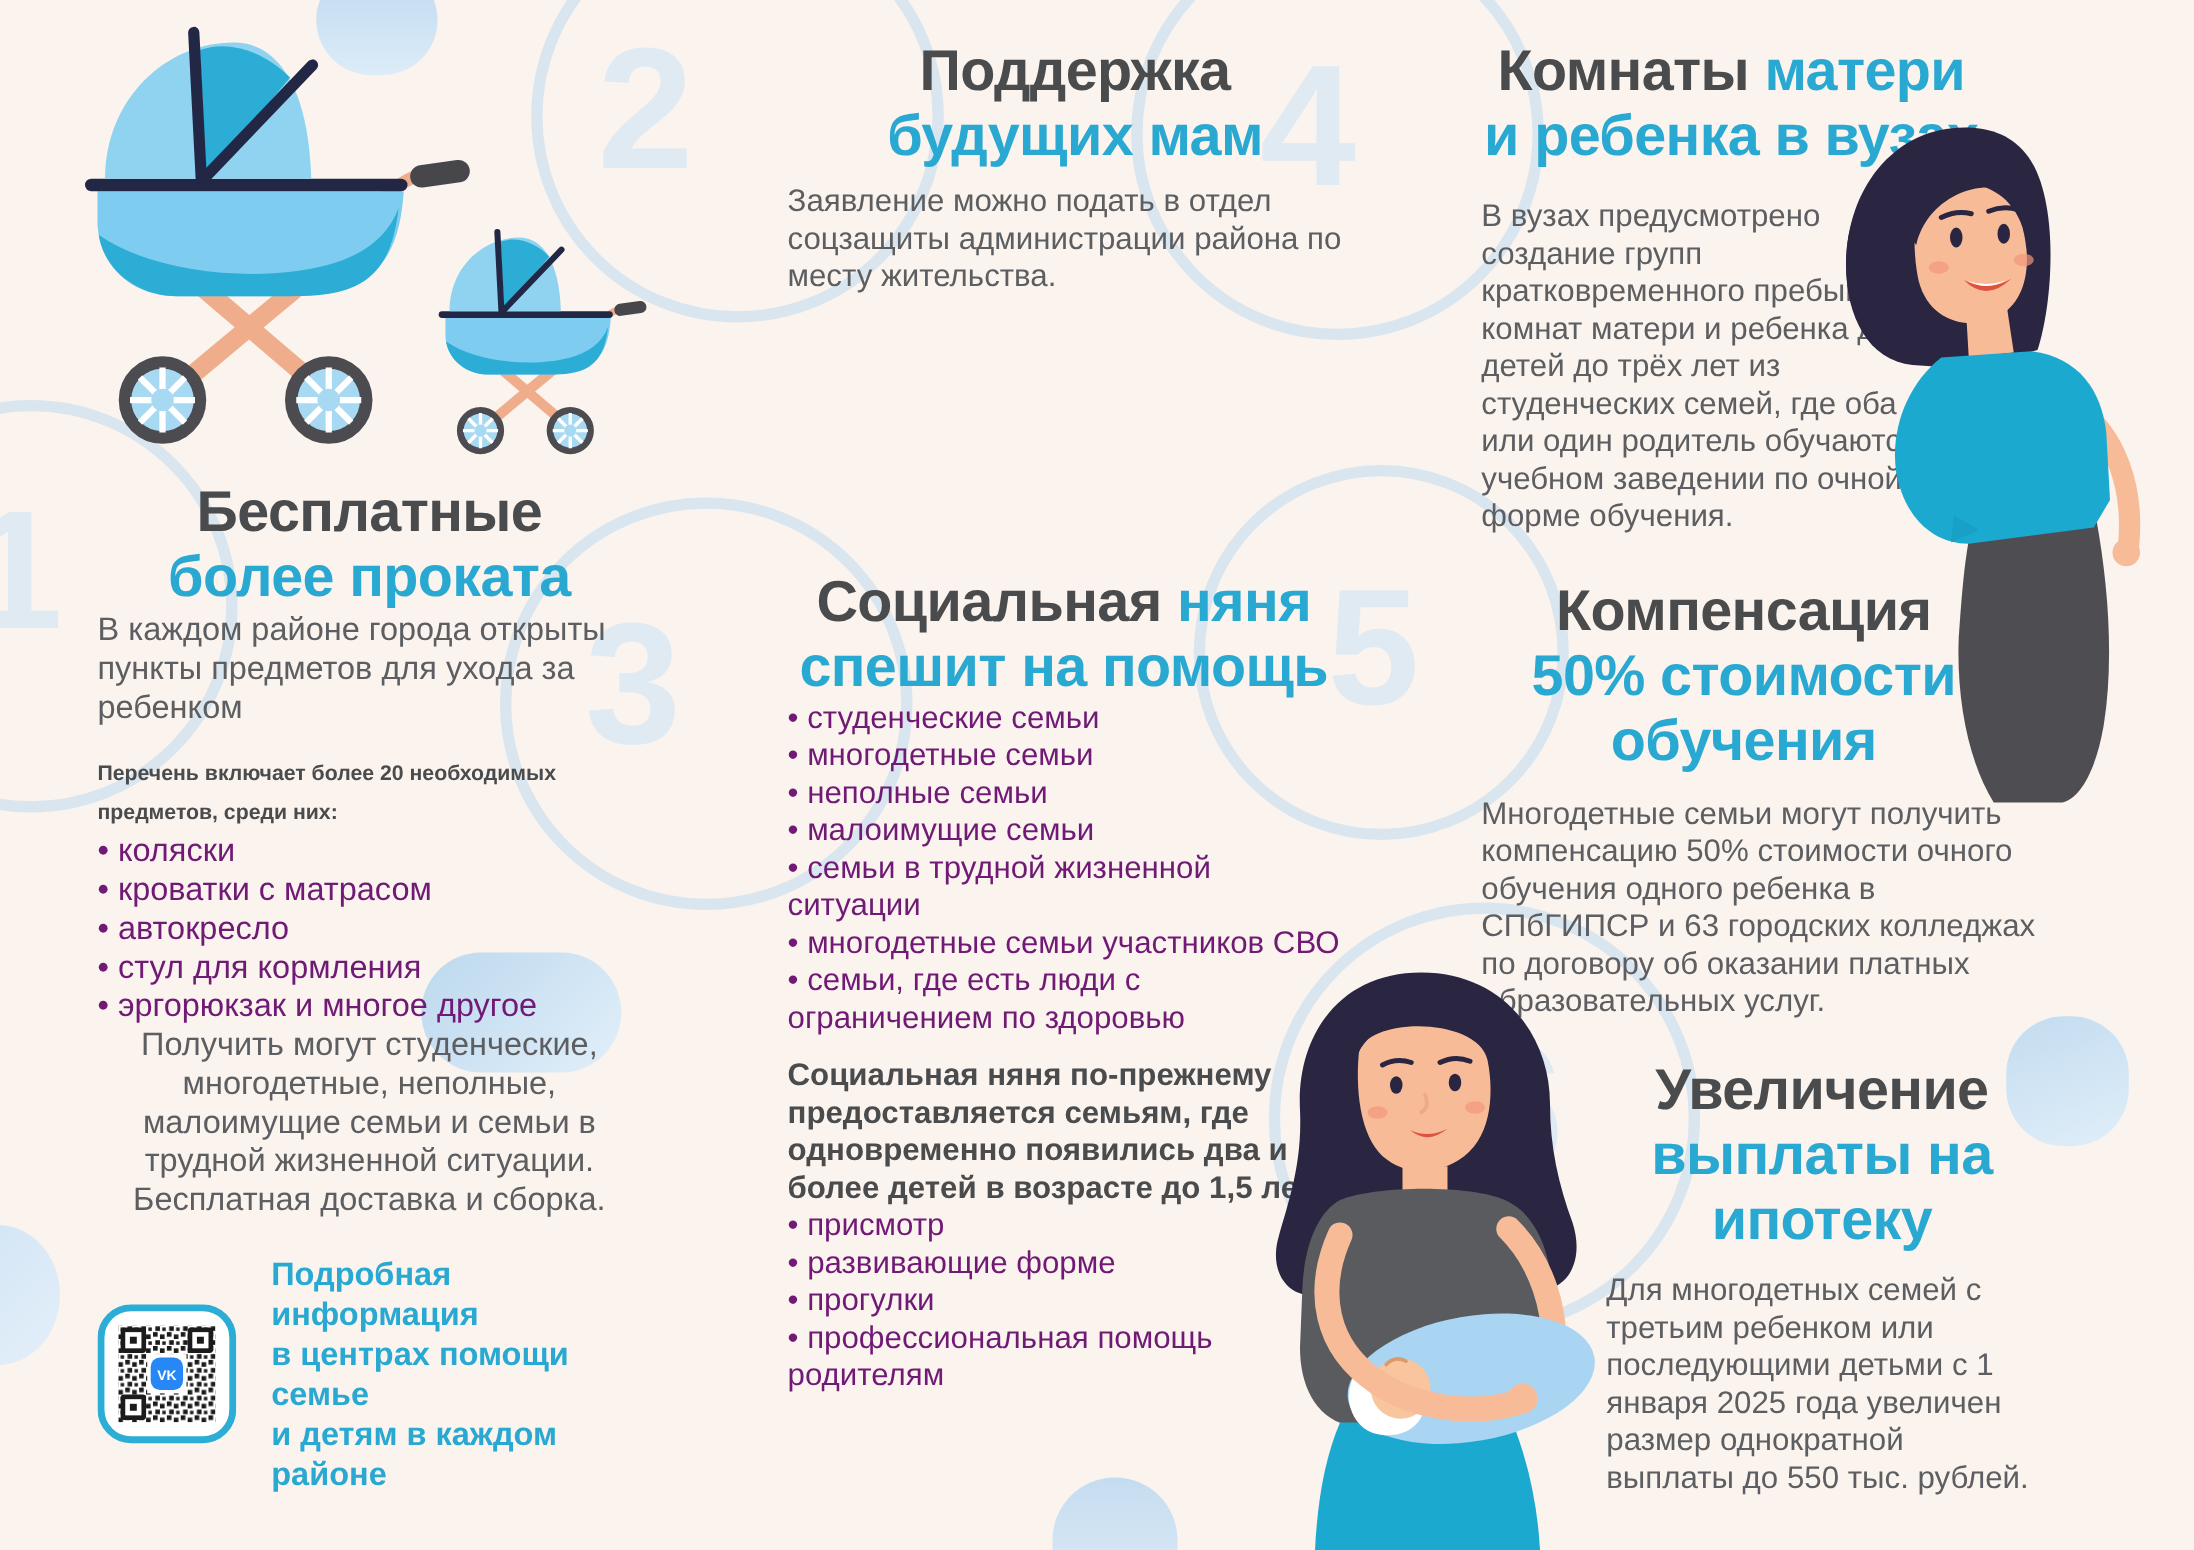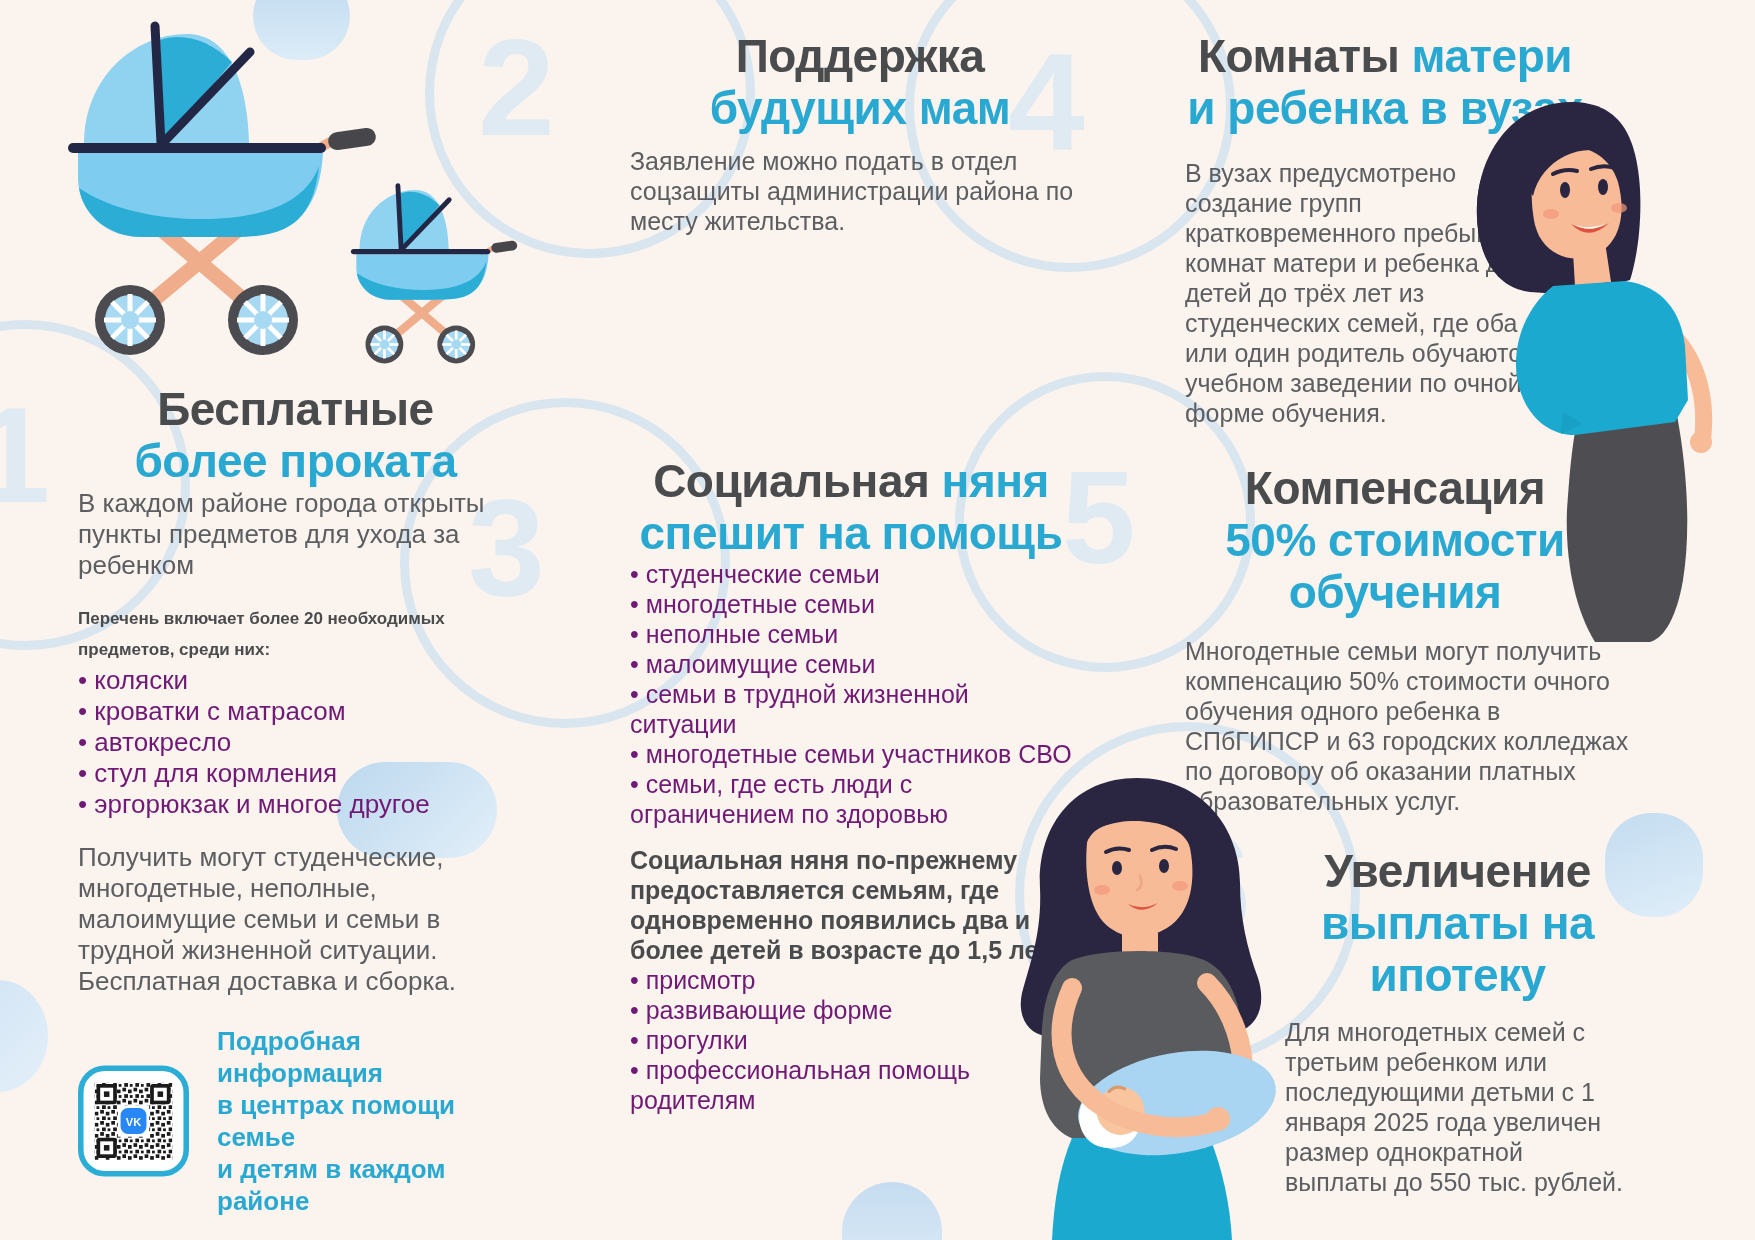--- a/index.html
+++ b/index.html
@@ -16,21 +16,21 @@
   .sec-title{margin:0;font-weight:bold;font-size:46px;line-height:52px;letter-spacing:-0.5px;color:#4a4b4d;}
   .t-line{display:block;text-align:center;}
   .t-accent,.accent{color:#29a9d1;}
   .p{margin:0;font-size:26px;line-height:31px;color:#5c5e61;}
   .sm .p, .sm.p{font-size:25px;line-height:30px;}
   .lead{margin:0;font-size:17px;line-height:31px;font-weight:bold;color:#4a4b4d;}
   .sm .lead{font-size:25px;line-height:30px;}
   ul.blist{list-style:none;margin:0;padding:0;font-size:26px;line-height:31px;color:#701a75;}
   .sm ul.blist{font-size:25px;line-height:30px;}
   ul.blist li::before{content:"• ";}
-  .mt10{margin-top:22px;} .mt12{margin-top:12px;} .mt14{margin-top:1px;}
+  .mt10{margin-top:0;text-align:center;} .mt12{margin-top:12px;} .mt14{margin-top:1px;}
   .mt16{margin-top:16px;} .mt18{margin-top:18px;} .mt20{margin-top:20px;}
   .mt22{margin-top:22px;} .mt24{margin-top:24px;} .mt28{margin-top:28px;}
   .qr-row{display:flex;align-items:center;gap:28px;}
   .qr-caption{font-weight:bold;color:#29a9d1;font-size:26px;line-height:32px;white-space:pre-line;}
   svg{display:block;}
   .illus{position:absolute;}
 </style>
 </head>
 <body>
 

